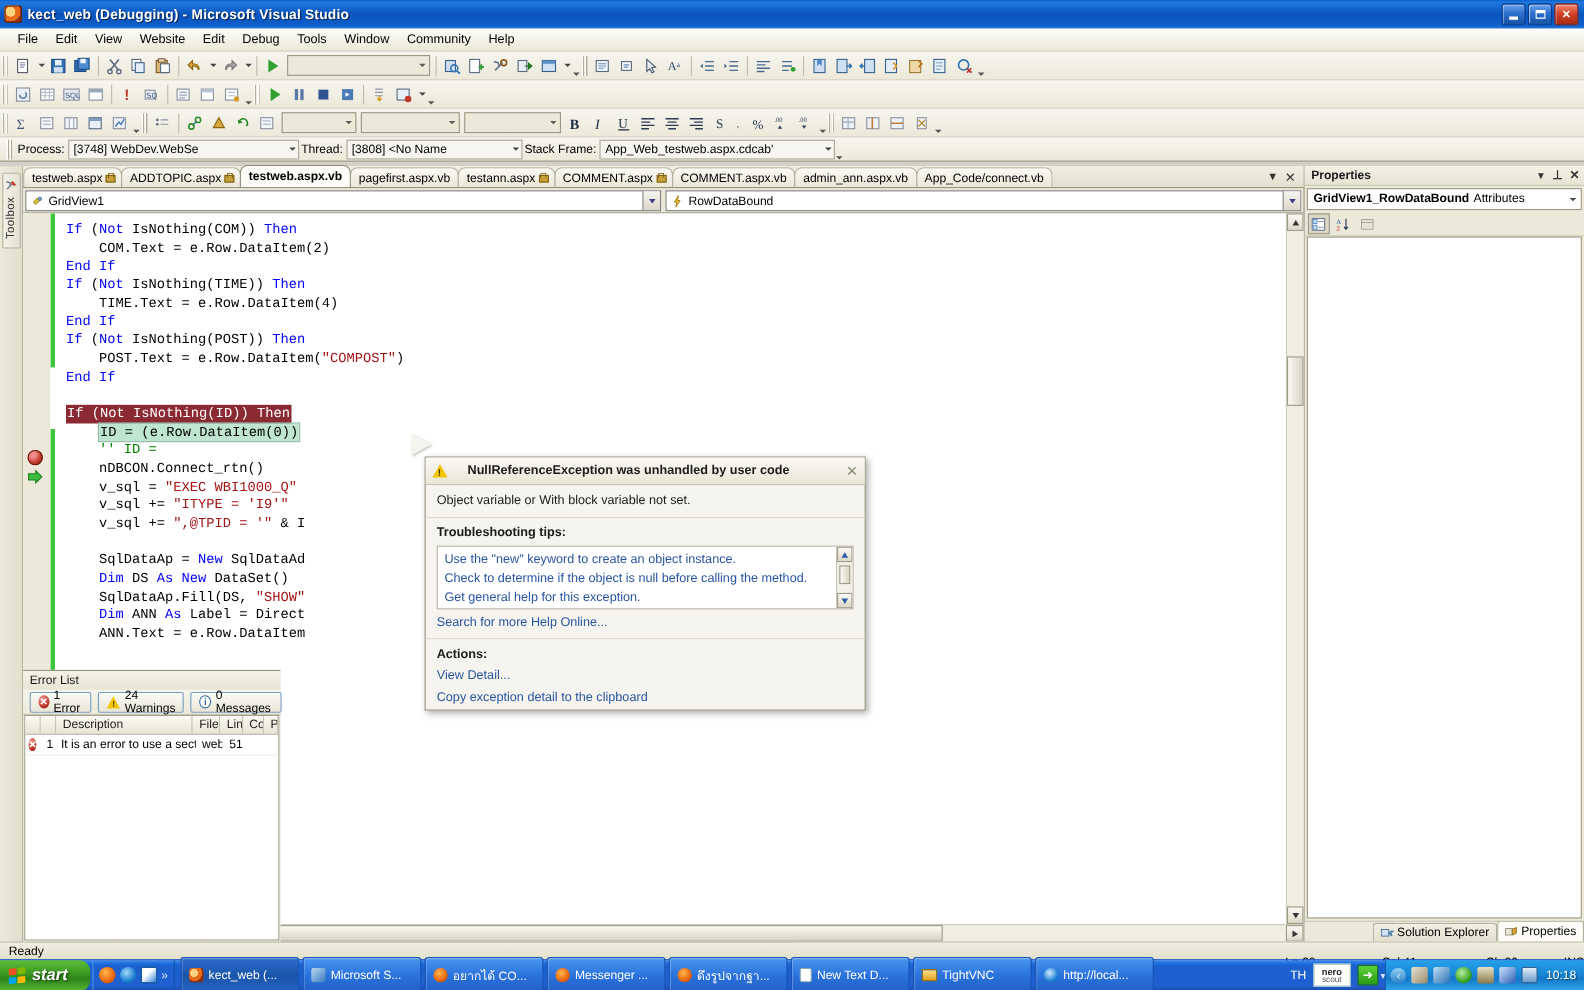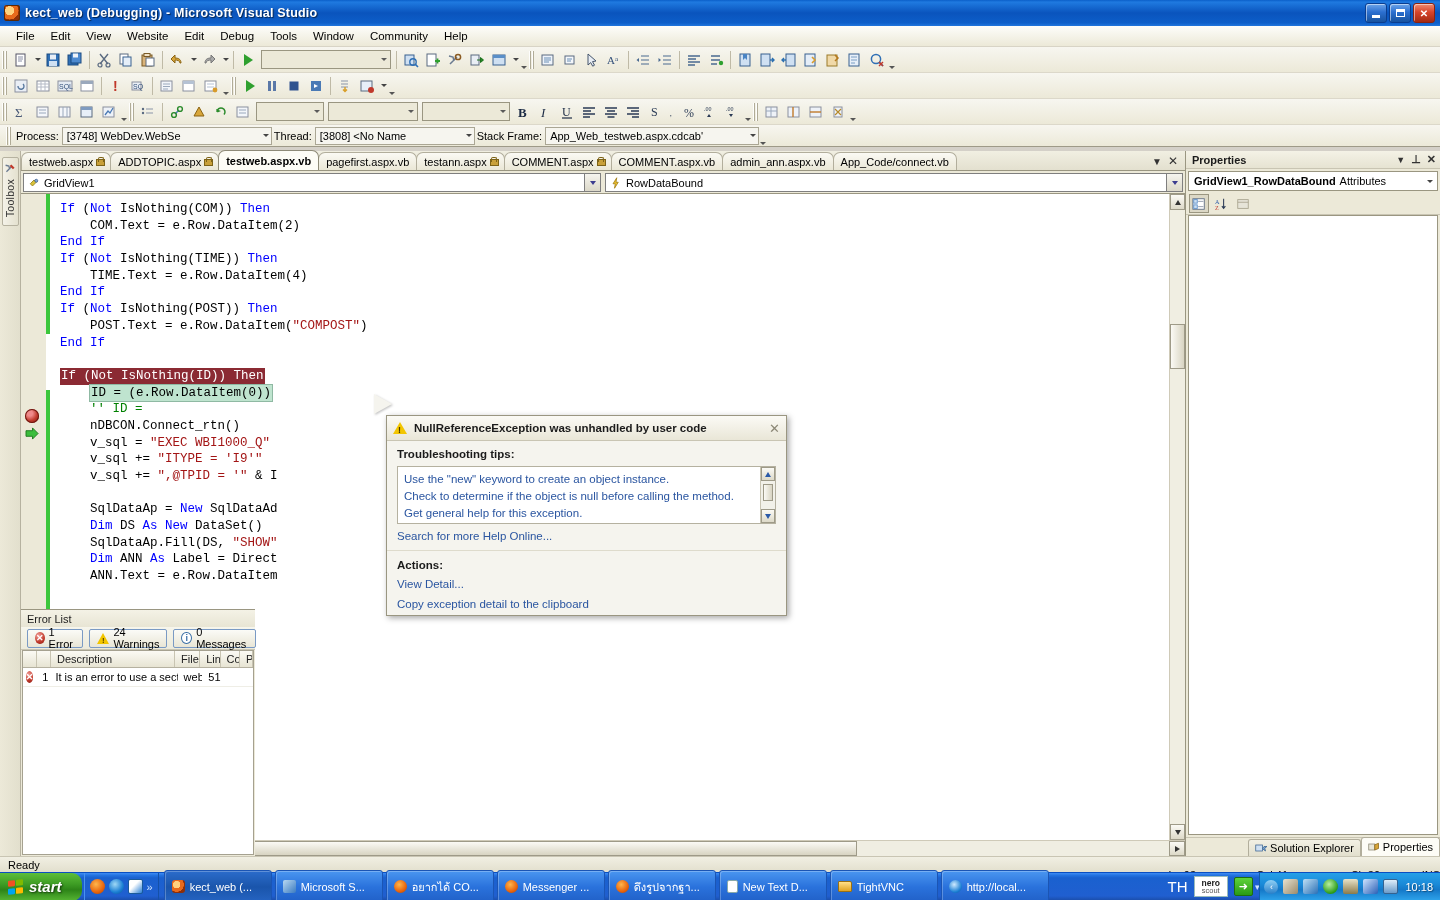--- a/index.html
+++ b/index.html
@@ -256,37 +256,37 @@
     box-shadow:inset 1px 1px 0 rgba(255,255,255,.25);
     white-space:nowrap; overflow:hidden;
   }
   .tbitem.active{ background:linear-gradient(to bottom,#2b6ccb,#1a55ab 50%,#2665c4); }
   .tray{
     margin-left:auto; height:28px; display:flex; align-items:center; gap:5px; padding:0 7px 0 4px;
     background:linear-gradient(to bottom,#25a0e8 0%,#1a8ad8 40%,#1478c8 60%,#2fa5ec 100%);
     border-left:1px solid #0f5ea8; color:#fff; font-size:11px;
   }
   .tray-clock{ font-size:11px; text-shadow:1px 1px 1px rgba(0,0,0,.4); padding-left:2px;}
-  .lang{ padding:0 6px; color:#fff; font-size:15px; }
+  .lang{ padding:0 6px; color:#fff; font-size:11px; }
   .nero{
     height:21px; background:#fff; border:1px solid #9bb; display:flex; flex-direction:column;
     align-items:center; justify-content:center; padding:0 7px; color:#333; line-height:8px;
   }
   .nero b{ font-size:8.5px; color:#222;}
   .nero span{ font-size:7.5px; color:#555;}
   .trayicon{ width:15px;height:15px;border-radius:2px; }
 
   
   .exc{
     position:absolute; left:386px; top:415px; width:401px;
     background:#f5f4ee; border:1px solid #9a9681; box-shadow:2px 2px 6px rgba(0,0,0,.35);
     font-size:11.5px; color:#1b1b1b; z-index:50;
   }
   .exc-head{
-    height:25px; display:flex; align-items:center; gap:7px; padding:0 6px;
+    height:25px; display:flex; align-items:center; gap:18px; padding:0 6px;
     background:linear-gradient(to bottom,#fbfaf5,#e9e6d7); border-bottom:1px solid #c9c5b3;
   }
   .exc-title{ font-weight:bold; font-size:11.5px; }
   .warnico{ width:0;height:0;border-left:7px solid transparent;border-right:7px solid transparent;
             border-bottom:12px solid #f2c500; position:relative;}
   .warnico:after{content:"!";position:absolute;left:-2px;top:3px;font-size:9px;font-weight:bold;color:#4a3a00;}
   .exc-close{ margin-left:auto; color:#8b8776; font-size:13px; }
   .exc-msg{ padding:8px 10px 9px; border-bottom:1px solid #dedbcc; }
   .exc-sec{ padding:7px 10px 0; }
   .exc-sec b{ font-size:11.5px; }
@@ -1161,20 +1161,21 @@
   </div>
 </div>
 
 <div class="exc-pointer"></div>
 <div class="exc">
   <div class="exc-head">
     <span class="warnico"></span>
     <span class="exc-title">NullReferenceException was unhandled by user code</span>
     <span class="exc-close">✕</span>
   </div>
+  <div class="exc-msg">Object variable or With block variable not set.</div>
   <div class="exc-sec">
     <b>Troubleshooting tips:</b>
     <div class="tips">
       <div class="tips-list">
         <div class="tip">Use the "new" keyword to create an object instance.</div>
         <div class="tip">Check to determine if the object is null before calling the method.</div>
         <div class="tip">Get general help for this exception.</div>
       </div>
       <div class="tips-sb">
         <div class="sbb">

